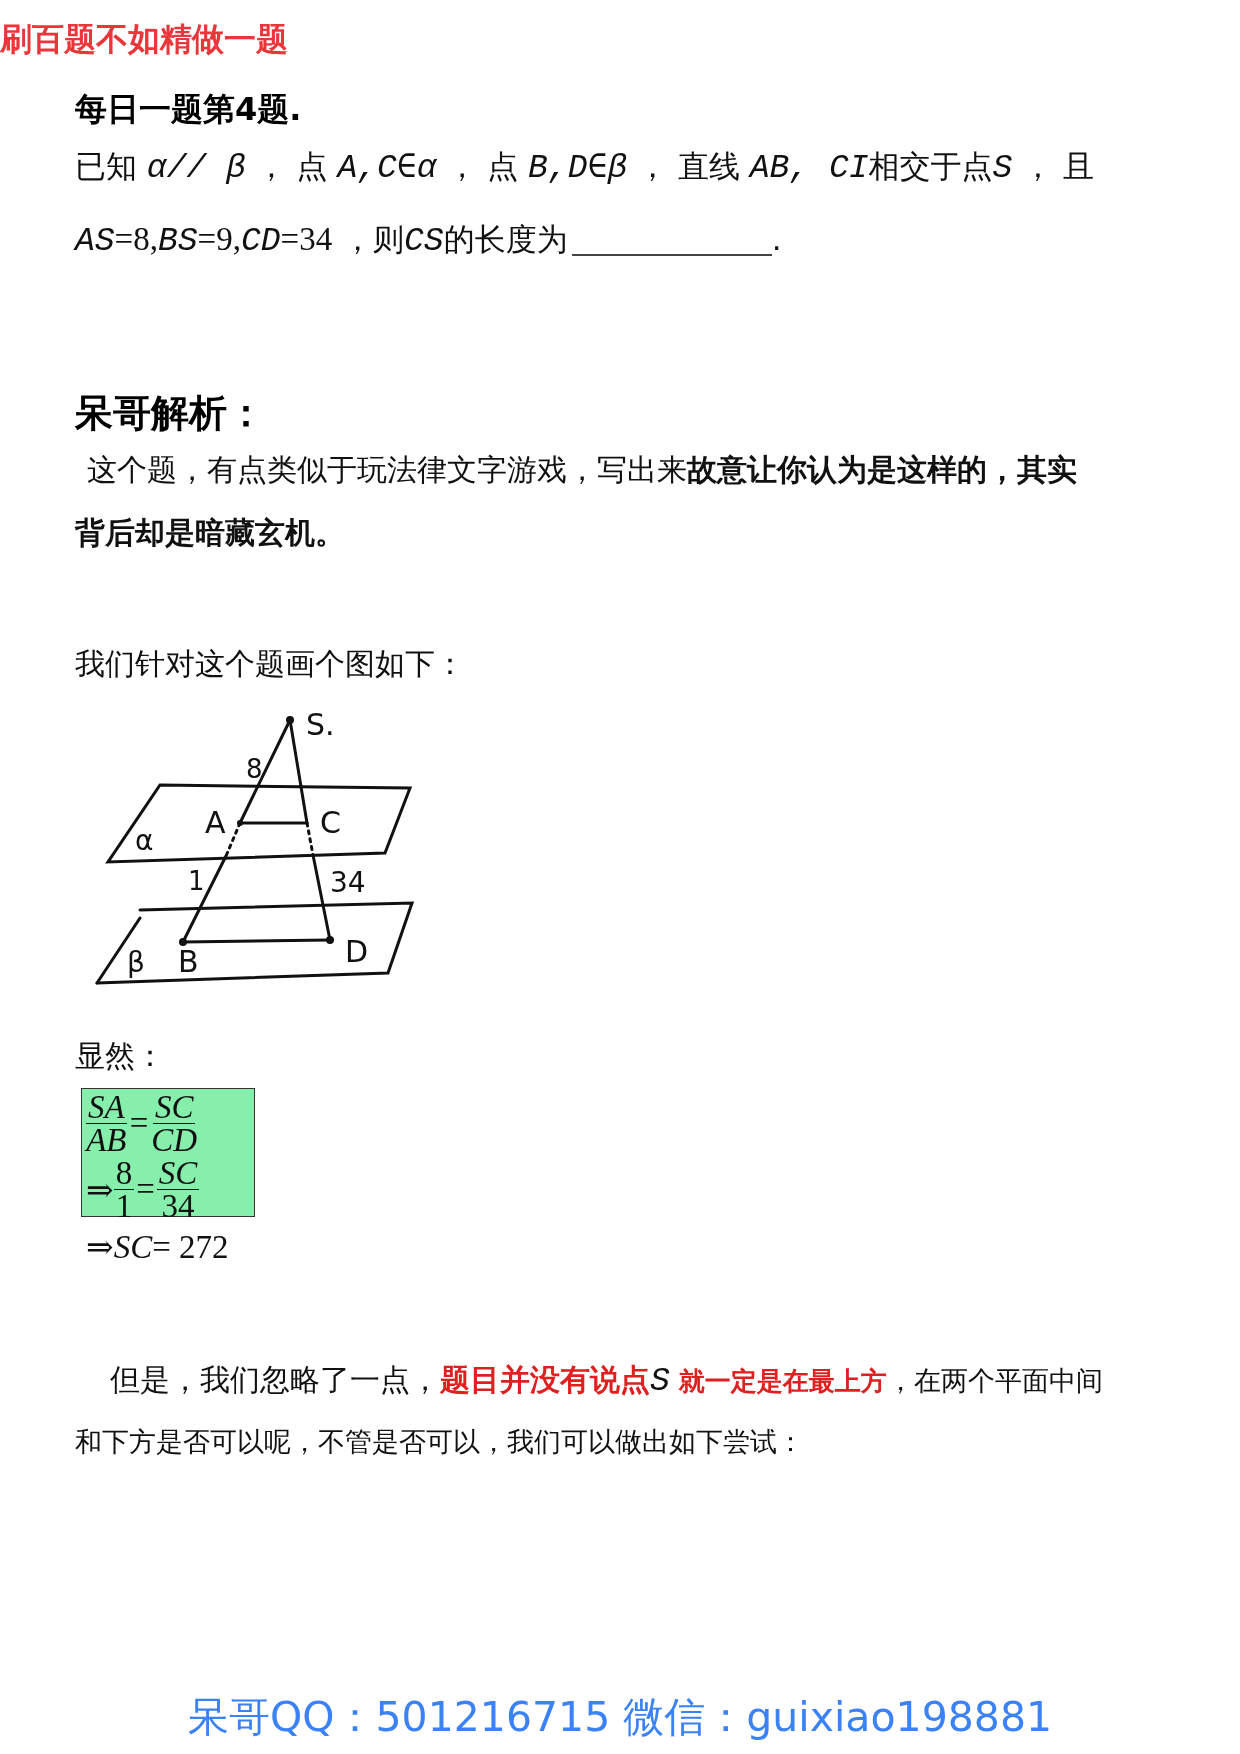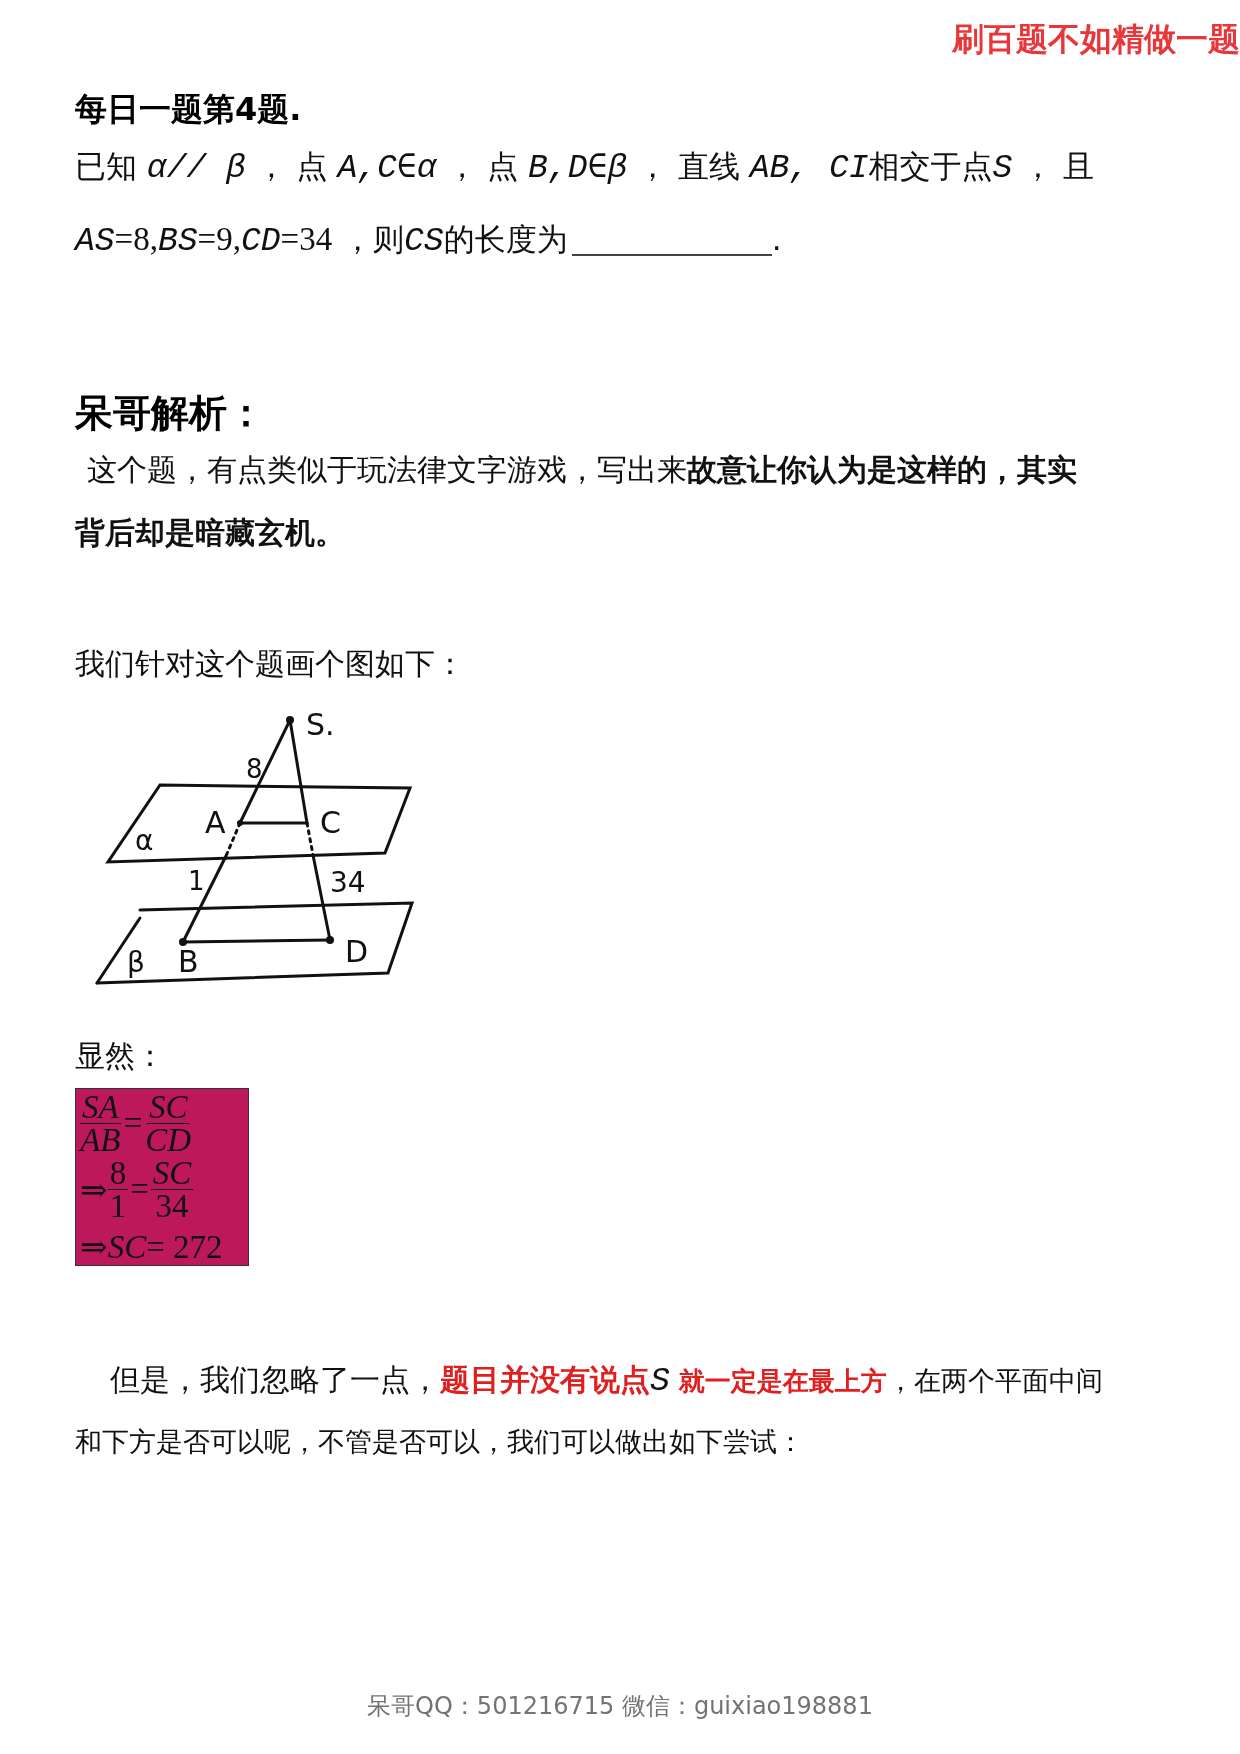--- a/index.html
+++ b/index.html
@@ -1,34 +1,34 @@
 <!DOCTYPE html>
 <html><head>
 <meta charset="utf-8">
 <style>
   html, body { margin: 0; padding: 0; background: #ffffff; }
   body { width: 1240px; height: 1754px; position: relative; overflow: hidden;
          font-family: "DejaVu Sans", "Liberation Sans", sans-serif; color: #111; }
   .abs { position: absolute; white-space: nowrap; }
-  .title { left: 0; width: 1240px; top: 18px; text-align: right; font-size: 32px; font-weight: bold; color: #e8363a; letter-spacing: 0px; }
+  .title { left: 0; width: 1240px; top: 18px; text-align: left; font-size: 32px; font-weight: bold; color: #e8363a; letter-spacing: 0px; }
   .heading { left: 75px; top: 88px; font-size: 32px; font-weight: bold; color: #000000; }
   .line { left: 75px; font-size: 31px; color: #111; }
   .math { font-family: Liberation Mono, monospace; font-style: italic; font-size: 33px; }
   .num { font-family: "Liberation Serif", "DejaVu Serif", serif; font-style: normal; font-size: 33px; }
   .blank { display: inline-block; width: 200px; border-bottom: 2px solid #444; height: 30px; vertical-align: -6px; margin-left: 4px; }
   .bold { font-weight: bold; }
   .red { color: #e02020; font-weight: bold; }
   .red-sm { color: #e02020; font-weight: bold; font-size: 26px; }
-  .formula { left: 75px; top: 1088px; width: 174px; height: 178px; background: #be185d; border: 1.5px solid #333; box-sizing: border-box;
+  .formula { left: 81px; top: 1088px; width: 174px; height: 129px; background: #86efac; border: 1.5px solid #333; box-sizing: border-box;
              font-family: "Liberation Serif", "DejaVu Serif", serif; font-size: 33px; }
   .frac { display: inline-flex; flex-direction: column; align-items: center; vertical-align: middle; line-height: 32px; }
   .frac .n { border-bottom: 1.5px solid #111; padding: 0 2px; }
   .frow { position: absolute; left: 4px; display: flex; align-items: center; }
   .it { font-style: italic; }
-  .footer { left: 0; width: 1240px; top: 1690px; text-align: center; font-size: 24px; color: #737373; }
+  .footer { left: 0; width: 1240px; top: 1690px; text-align: center; font-size: 41px; color: #3b82f6; }
   svg text { font-family: "DejaVu Sans", sans-serif; }
 </style>
 </head>
 <body>
 
 <div class="abs title">刷百题不如精做一题</div>
 
 <div class="abs heading">每日一题第4题.</div>
 
 <div class="abs line" style="top:146px;">

